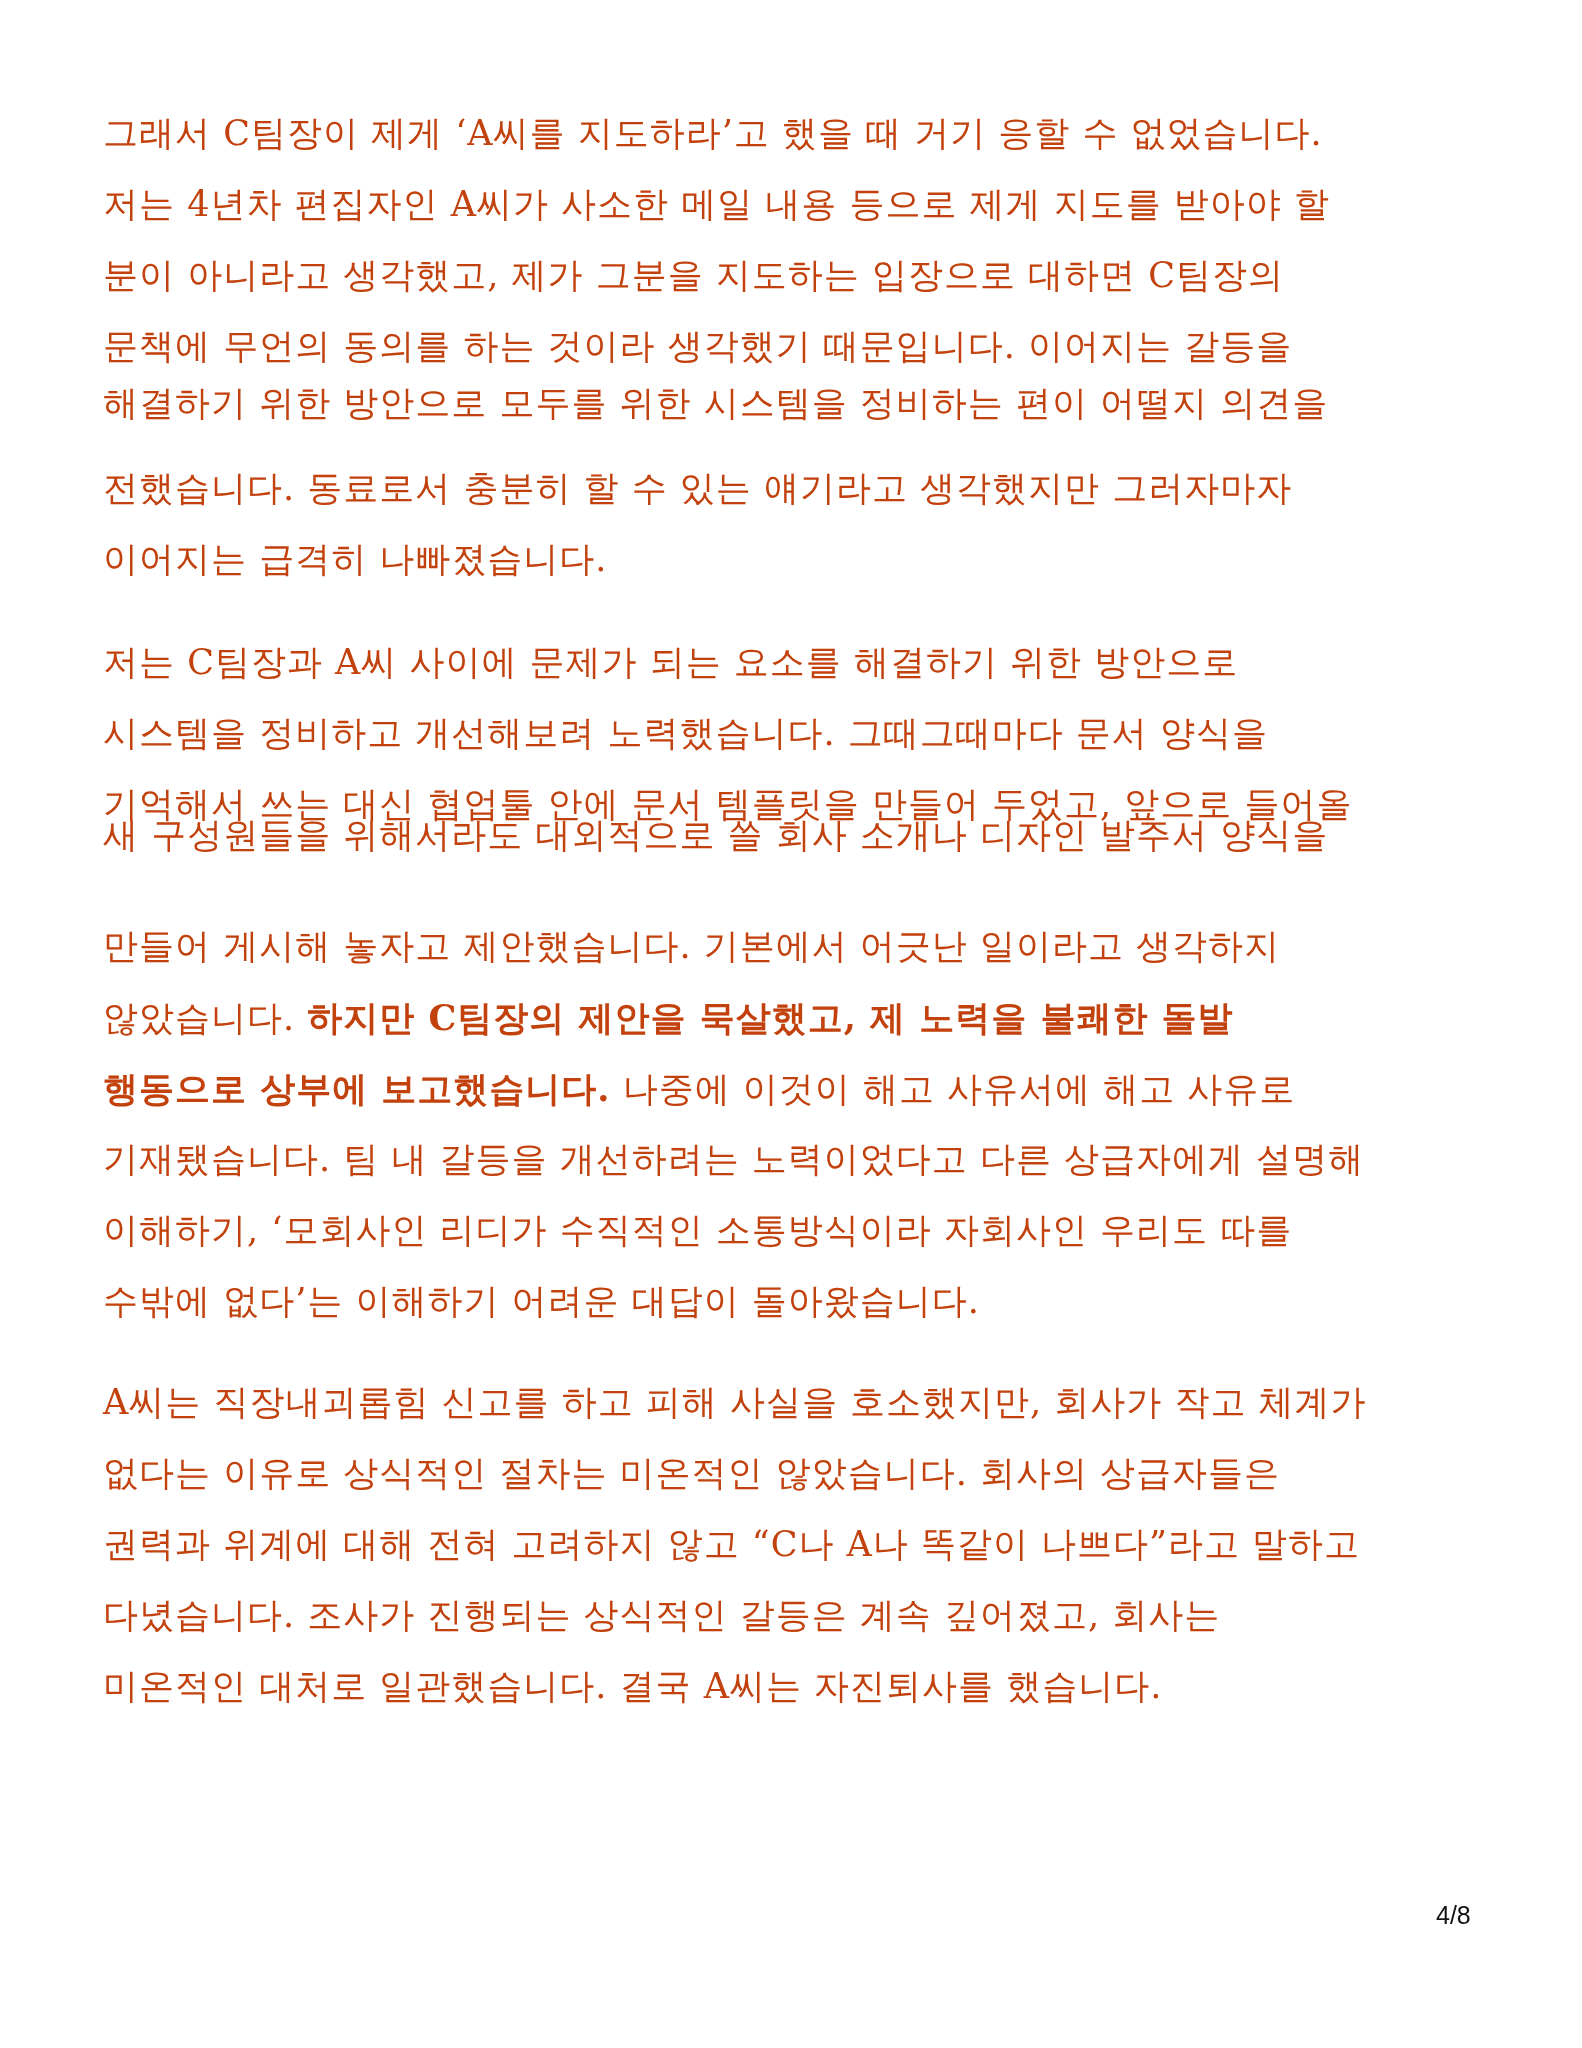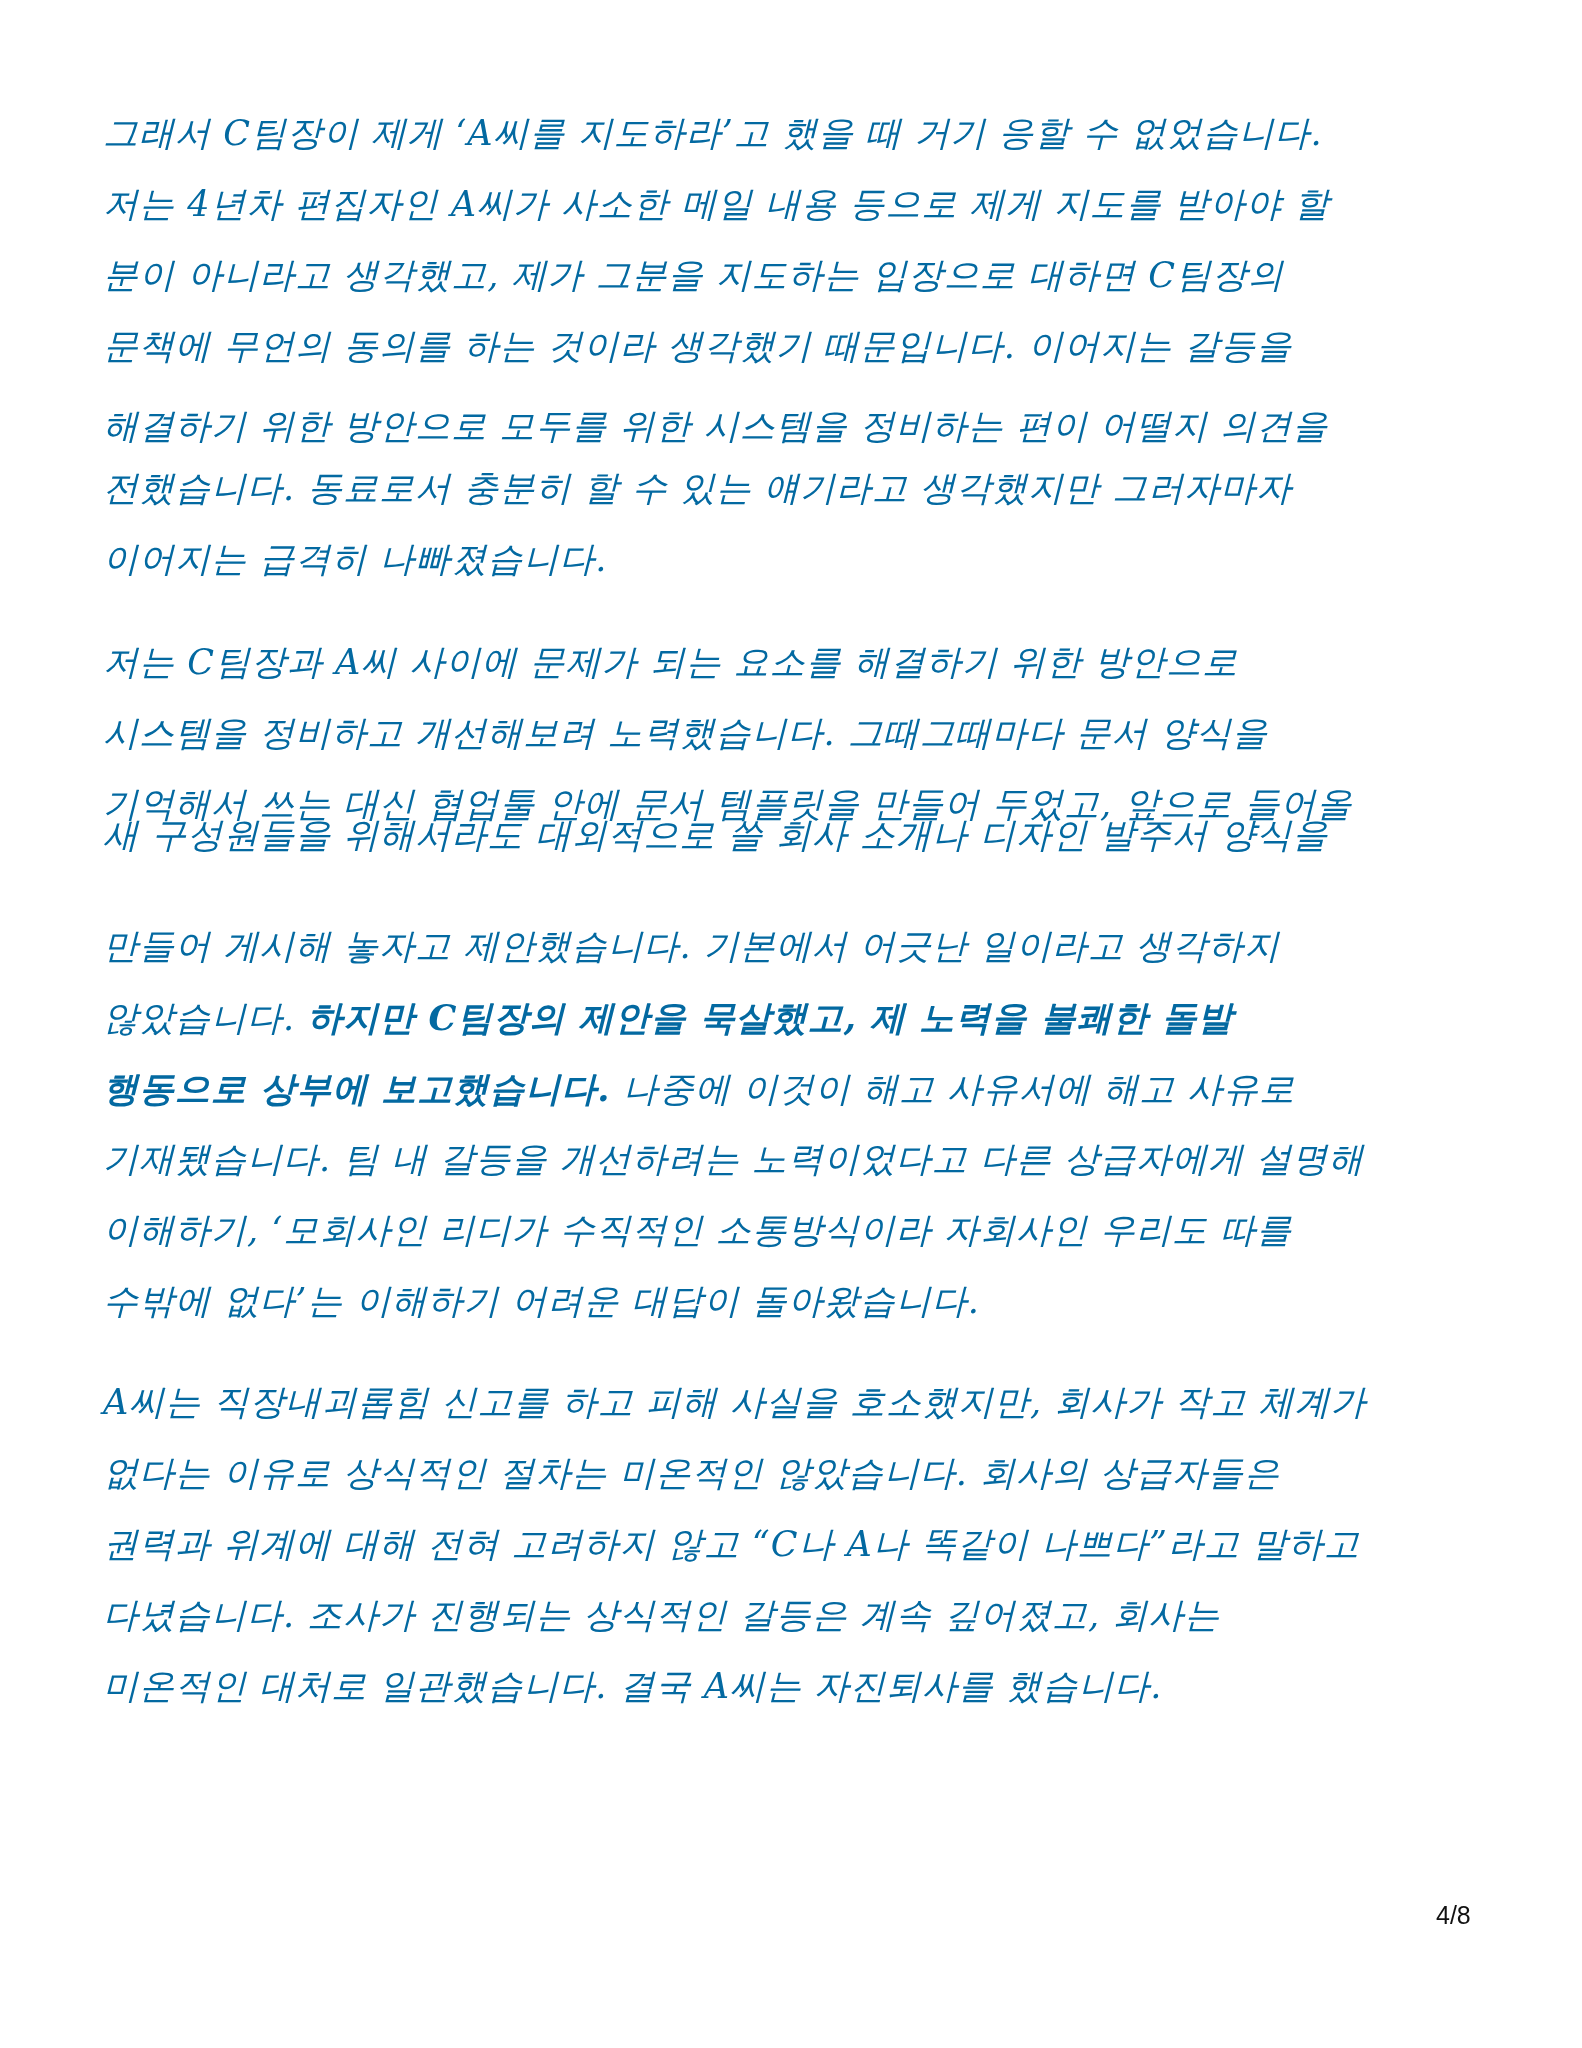--- a/index.html
+++ b/index.html
@@ -1,39 +1,39 @@
 <!DOCTYPE html>
 <html><head>
 <meta charset="utf-8">
 <style>
   html, body { margin: 0; padding: 0; background: #ffffff; }
   body { width: 1582px; height: 2048px; position: relative; overflow: hidden; }
   .page { position: absolute; left: 0; top: 0; width: 1582px; height: 2048px; background: #ffffff; }
   .line {
     position: absolute; left: 103px; height: 71px; line-height: 71px;
     font-family: "DejaVu Serif", "Liberation Serif", serif;
-    font-size: 35px; letter-spacing: 1px; color: #0369a1; white-space: nowrap; font-style: italic;
+    font-size: 35px; letter-spacing: 1px; color: #c2410c; white-space: nowrap;
   }
   .b { font-weight: bold; }
   .page-number {
     position: absolute; left: 1436px; top: 1888px; height: 30px; line-height: 30px;
     font-family: "Liberation Sans", "DejaVu Sans", sans-serif; font-size: 25px; color: #111111; margin-top: 12px;
   }
 </style>
 </head>
 <body>
 
 <div class="page">
 
   <div>
     <div class="line" style="top:98px"><span>그래서 C팀장이 제게 ‘A씨를 지도하라’고 했을 때 거기 응할 수 없었습니다.</span></div>
     <div class="line" style="top:169px"><span>저는 4년차 편집자인 A씨가 사소한 메일 내용 등으로 제게 지도를 받아야 할</span></div>
     <div class="line" style="top:240px"><span>분이 아니라고 생각했고, 제가 그분을 지도하는 입장으로 대하면 C팀장의</span></div>
     <div class="line" style="top:311px"><span>문책에 무언의 동의를 하는 것이라 생각했기 때문입니다. 이어지는 갈등을</span></div>
-    <div class="line" style="top:391px"><span>해결하기 위한 방안으로 모두를 위한 시스템을 정비하는 편이 어떨지 의견을</span></div>
+    <div class="line" style="top:368px"><span>해결하기 위한 방안으로 모두를 위한 시스템을 정비하는 편이 어떨지 의견을</span></div>
     <div class="line" style="top:453px"><span>전했습니다. 동료로서 충분히 할 수 있는 얘기라고 생각했지만 그러자마자</span></div>
     <div class="line" style="top:524px"><span>이어지는 급격히 나빠졌습니다.</span></div>
   </div>
 
   <div>
     <div class="line" style="top:627px"><span>저는 C팀장과 A씨 사이에 문제가 되는 요소를 해결하기 위한 방안으로</span></div>
     <div class="line" style="top:698px"><span>시스템을 정비하고 개선해보려 노력했습니다. 그때그때마다 문서 양식을</span></div>
     <div class="line" style="top:769px"><span>기억해서 쓰는 대신 협업툴 안에 문서 템플릿을 만들어 두었고, 앞으로 들어올</span></div>
     <div class="line" style="top:800px"><span>새 구성원들을 위해서라도 대외적으로 쓸 회사 소개나 디자인 발주서 양식을</span></div>
     <div class="line" style="top:911px"><span>만들어 게시해 놓자고 제안했습니다. 기본에서 어긋난 일이라고 생각하지</span></div>

